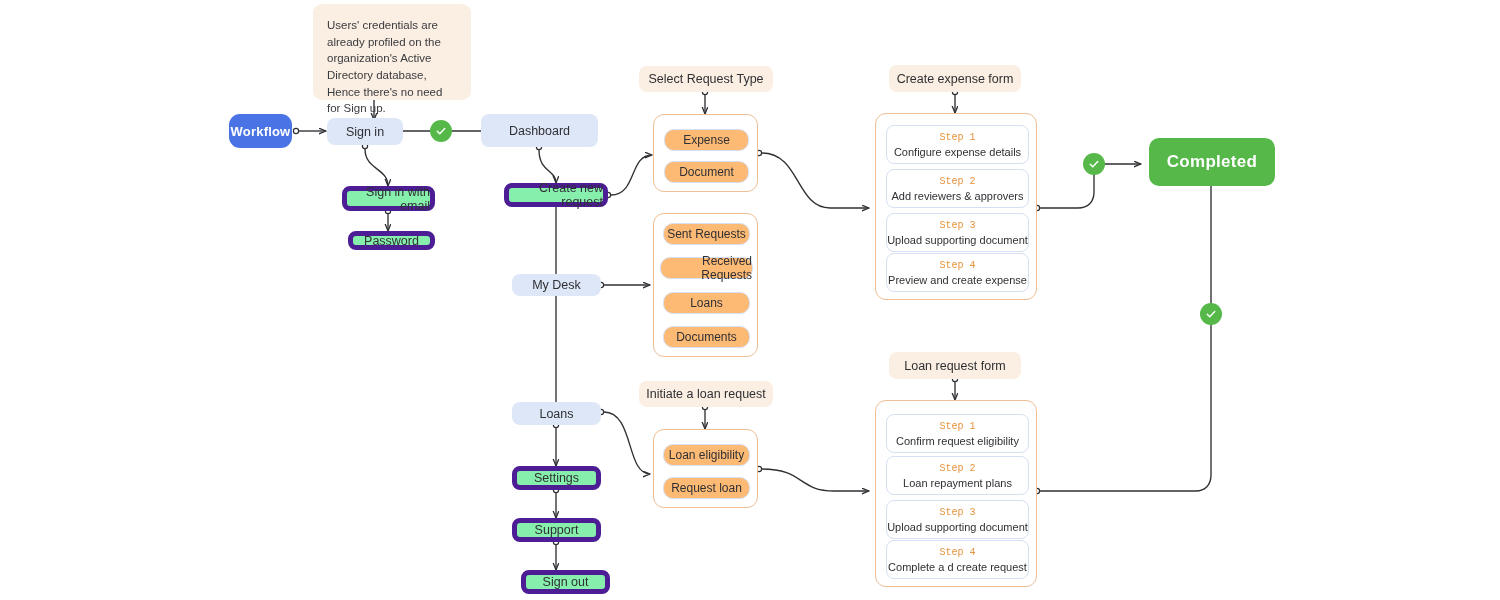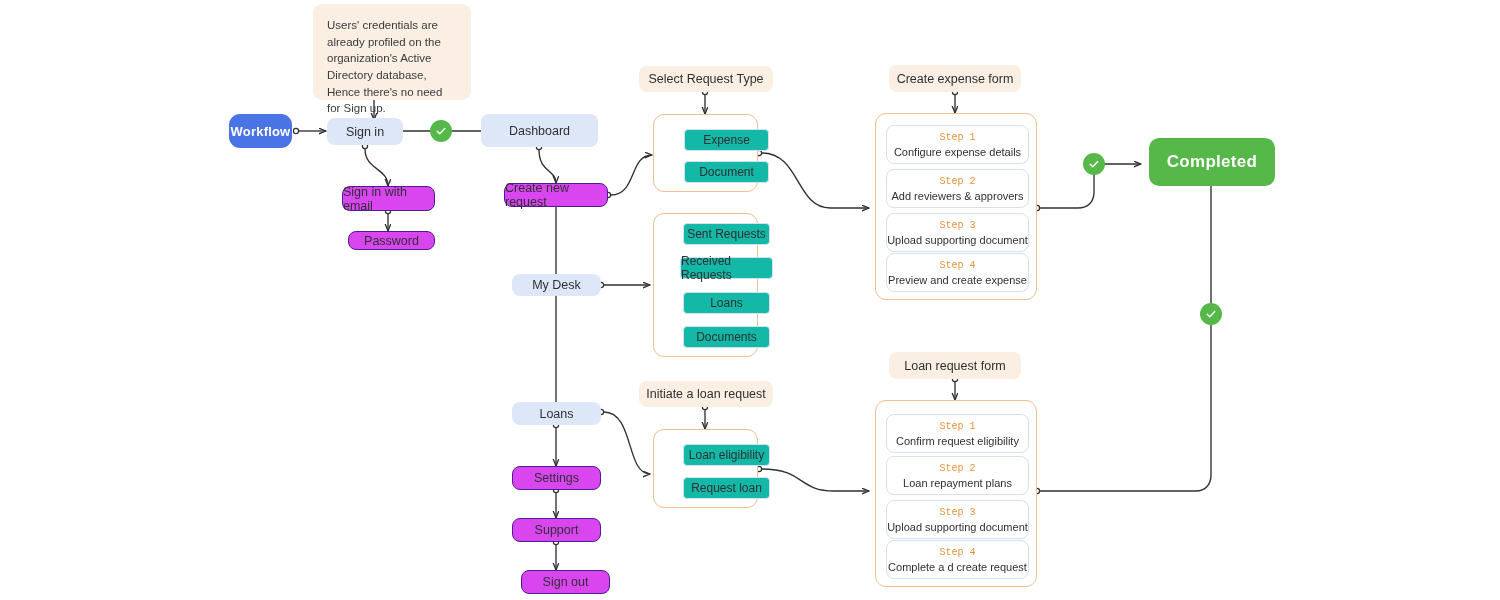--- a/index.html
+++ b/index.html
@@ -5,32 +5,32 @@
   html,body{margin:0;padding:0;background:#ffffff;}
   body{
     width:1500px;height:600px;position:relative;overflow:hidden;
     font-family:"Liberation Sans","DejaVu Sans",sans-serif;
     color:#2f3034;
   }
   #canvas{position:absolute;inset:0;width:1500px;height:600px;}
   svg#edges{position:absolute;left:0;top:0;width:1500px;height:600px;pointer-events:none;}
 
   .node{position:absolute;box-sizing:border-box;display:flex;align-items:center;
-        justify-content:center;text-align:left;border-radius:9px;}
+        justify-content:center;text-align:right;border-radius:9px;}
 
   
   .n-primary{background:#4a74e6;color:#ffffff;font-weight:700;font-size:13px;
              border-radius:11px;letter-spacing:.2px;}
   .n-done{background:#55b848;color:#ffffff;font-weight:700;font-size:17px;
           border-radius:10px;letter-spacing:.3px;}
   .n-navsel{background:#dee7f7;color:#2f3034;font-size:12.5px;border-radius:8px;}
-  .n-nav{background:#d946ef;color:#2f3034;font-size:12.5px;border:1px solid #4c1d95;
+  .n-nav{background:#86efac;color:#2f3034;font-size:12.5px;border:5px solid #4c1d95;
          border-radius:8px;}
-  .n-chip{background:#14b8a6;color:#2f3034;font-size:12px;border:1px solid #d6e0f2;
-          border-radius:4px;margin-left:20px;}
+  .n-chip{background:#fdba74;color:#2f3034;font-size:12px;border:1px solid #d6e0f2;
+          border-radius:10px;}
   .n-tag{background:#fbeee2;color:#2f3034;font-size:12.5px;border-radius:8px;}
   .n-note{background:#fbeee2;color:#3a3b3f;font-size:11.5px;border-radius:9px;
           text-align:left;align-items:flex-start;justify-content:flex-start;
           padding:13px 14px;line-height:1.45;white-space:pre-line;}
 
   .group{position:absolute;box-sizing:border-box;border:1px solid #ecbf95;
          border-radius:11px;background:#ffffff;}
 
   .step{position:absolute;box-sizing:border-box;border:1px solid #d6e0f2;
         border-radius:8px;background:#ffffff;display:flex;flex-direction:column;

